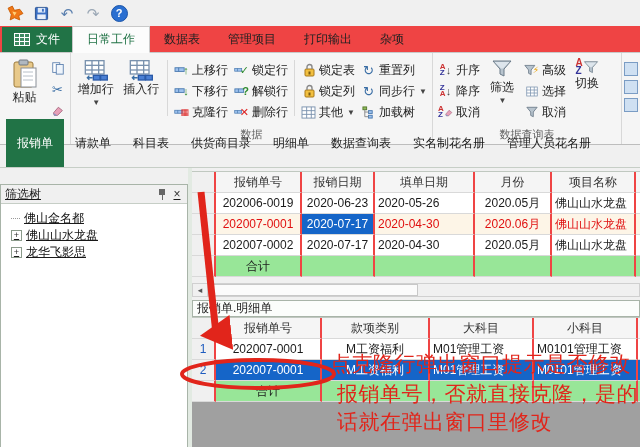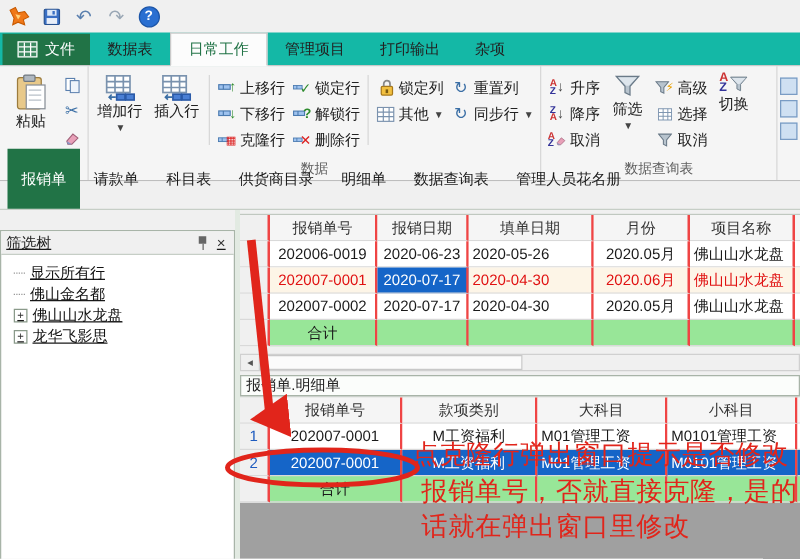--- a/index.html
+++ b/index.html
@@ -8,21 +8,21 @@
   .defs{position:absolute;width:0;height:0;}
 
   
   .titlebar{position:absolute;left:0;top:0;width:640px;height:26px;background:#f0f0f0;display:flex;align-items:center;gap:8px;padding-left:6px;box-sizing:border-box;}
   .tb-ic{width:18px;height:18px;display:inline-flex;align-items:center;justify-content:center;}
   .tb-glyph{font-size:15px;color:#5a7fae;line-height:1;}
   .tb-glyph.dim{color:#9aa7b5;}
   .help-ic{width:15px;height:15px;border-radius:50%;background:#2a6fd1;color:#fff;font-weight:bold;font-size:11px;display:inline-flex;align-items:center;justify-content:center;border:1px solid #1c55a8;}
 
   
-  .tabrow{position:absolute;left:0;top:26px;width:640px;height:27px;display:flex;align-items:flex-end;border-bottom:1px solid #c9c9c9;box-sizing:border-box;background:#14b8a6;}
+  .tabrow{position:absolute;left:0;top:26px;width:640px;height:27px;display:flex;align-items:flex-end;border-bottom:1px solid #c9c9c9;box-sizing:border-box;background:#ef4444;}
   .file-tab{height:25px;background:#217346;color:#fff;display:flex;align-items:center;gap:6px;padding:0 12px;margin-left:2px;cursor:default;}
   .file-grid{width:14px;height:11px;background:
      linear-gradient(#fff,#fff) 0 3px/14px 1px no-repeat,
      linear-gradient(#fff,#fff) 0 7px/14px 1px no-repeat,
      linear-gradient(#fff,#fff) 4px 0/1px 11px no-repeat,
      linear-gradient(#fff,#fff) 9px 0/1px 11px no-repeat,
      #3d8a61;border:1px solid #fff;}
   .rtab{height:25px;line-height:25px;padding:0 14px;color:#222;cursor:default;}
   .rtab.active{background:#fcfcfc;color:#217346;border:1px solid #c9c9c9;border-bottom:1px solid #fcfcfc;margin-bottom:-1px;}
 
@@ -186,22 +186,22 @@
     <span class="tb-ic">
         <span class="help-ic">?</span>
       </span>
   </div>
 
   <div class="tabrow">
     <div class="file-tab">
       <span class="file-grid"></span>
       <span>文件</span>
     </div>
+    <div class="rtab active">日常工作</div>
     <div class="rtab">数据表</div>
-    <div class="rtab active">日常工作</div>
     <div class="rtab">管理项目</div>
     <div class="rtab">打印输出</div>
     <div class="rtab">杂项</div>
   </div>
 
   <div class="ribbon">
 
     <div class="rgroup" style="width:70px;">
       <div class="bigbtn">
         <svg width="26" height="30">
@@ -305,20 +305,28 @@
           </div>
       </div>
       <div class="vsep"></div>
       <div class="minicol">
         <div class="sbtn">
             <span class="mi">
               <svg width="14" height="14">
                 <use href="#sym-lock"></use>
               </svg>
             </span>
+            <span class="slabel">锁定表</span>
+          </div>
+        <div class="sbtn">
+            <span class="mi">
+              <svg width="14" height="14">
+                <use href="#sym-lock"></use>
+              </svg>
+            </span>
             <span class="slabel">锁定列</span>
           </div>
         <div class="sbtn">
             <span class="mi">
               <svg width="15" height="13">
                 <use href="#sym-grid"></use>
               </svg>
             </span>
             <span class="slabel">其他</span>
             <span class="dd">▼</span>
@@ -326,20 +334,28 @@
       </div>
       <div class="minicol">
         <div class="sbtn">
             <span class="mi glyph-b">↻</span>
             <span class="slabel">重置列</span>
           </div>
         <div class="sbtn">
             <span class="mi glyph-b">↻</span>
             <span class="slabel">同步行</span>
             <span class="dd">▼</span>
+          </div>
+        <div class="sbtn">
+            <span class="mi">
+              <svg width="13" height="13">
+                <use href="#sym-tree"></use>
+              </svg>
+            </span>
+            <span class="slabel">加载树</span>
           </div>
       </div>
       <div class="glabel">数据</div>
     </div>
 
     <div class="rgroup" style="width:196px;">
       <div class="minicol">
         <div class="sbtn">
             <span class="mi">
               <span class="az">
@@ -431,36 +447,33 @@
     </div>
   </div>
 
   <div class="doctabs">
     <div class="dtab active">报销单</div>
     <div class="dtab">请款单</div>
     <div class="dtab">科目表</div>
     <div class="dtab">供货商目录</div>
     <div class="dtab">明细单</div>
     <div class="dtab">数据查询表</div>
+    <div class="dtab">实名制花名册</div>
     <div class="dtab">管理人员花名册</div>
   </div>
 
   <div class="content">
 
     <div class="sidepanel">
       <div class="sp-head">
         <span class="sp-title">筛选树</span>
         <span class="pin-ic"></span>
         <span class="sp-close">×</span>
       </div>
       <div class="tree">
-        <div class="titem">
-            <span class="tdash"></span>
-            <span>显示所有行</span>
-          </div>
         <div class="titem">
             <span class="tdash"></span>
             <span>佛山金名都</span>
           </div>
         <div class="titem">
             <span class="tbox">+</span>
             <span>佛山山水龙盘</span>
           </div>
         <div class="titem">
             <span class="tbox">+</span>

